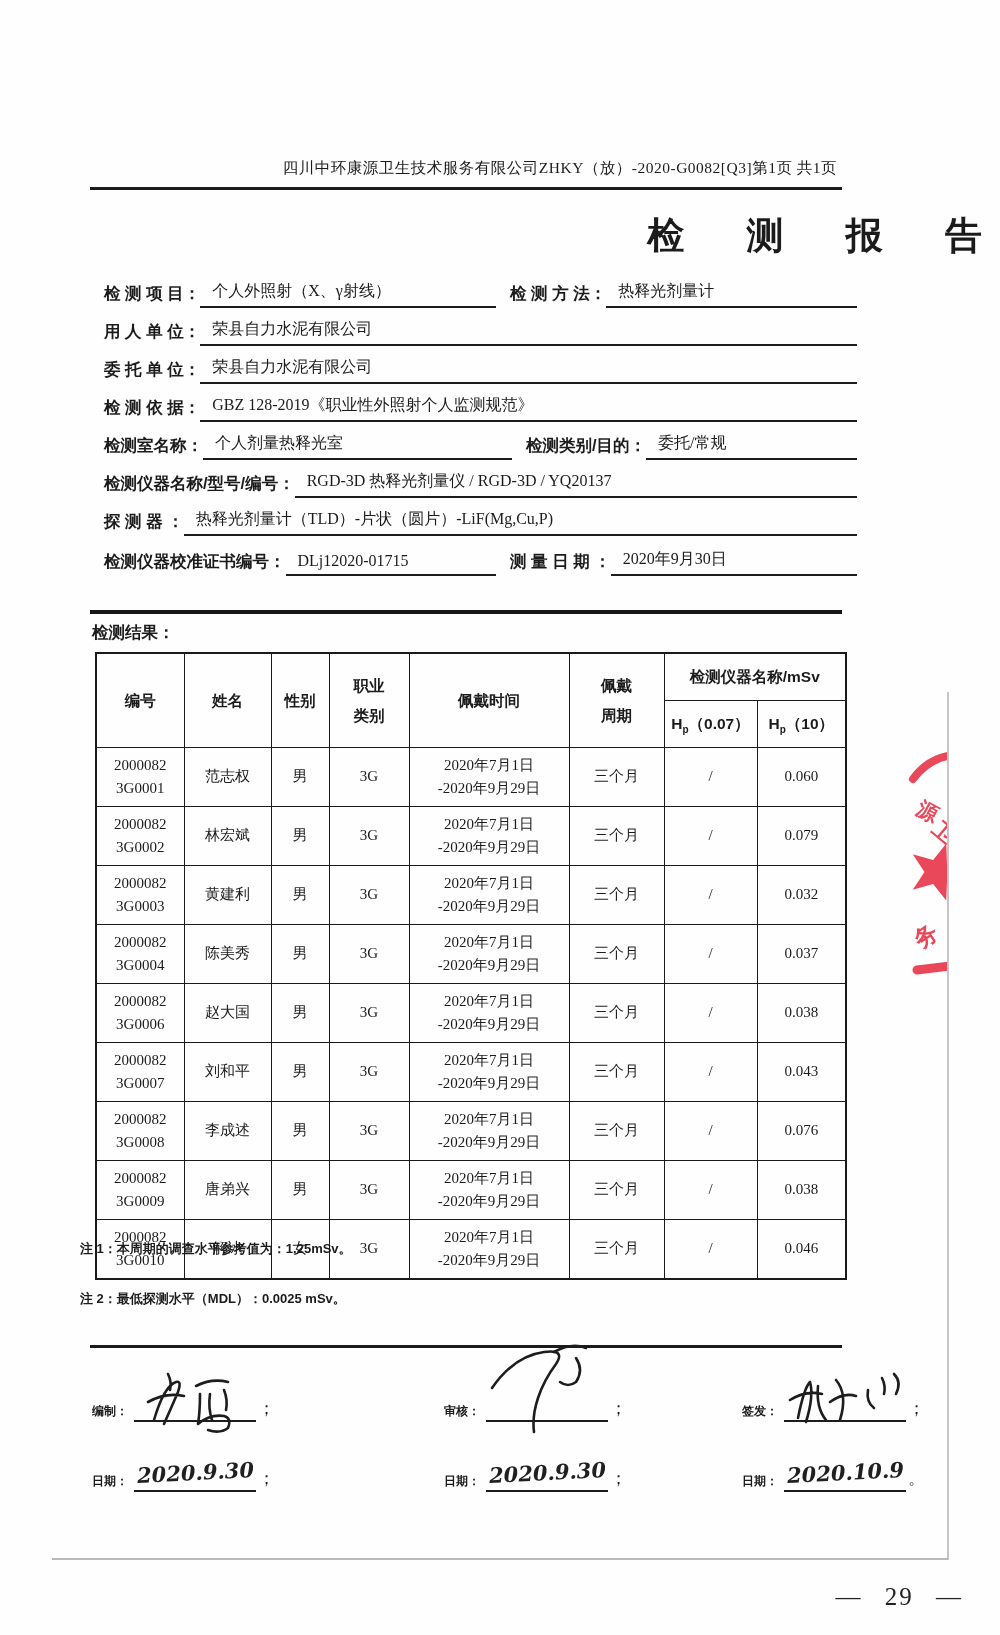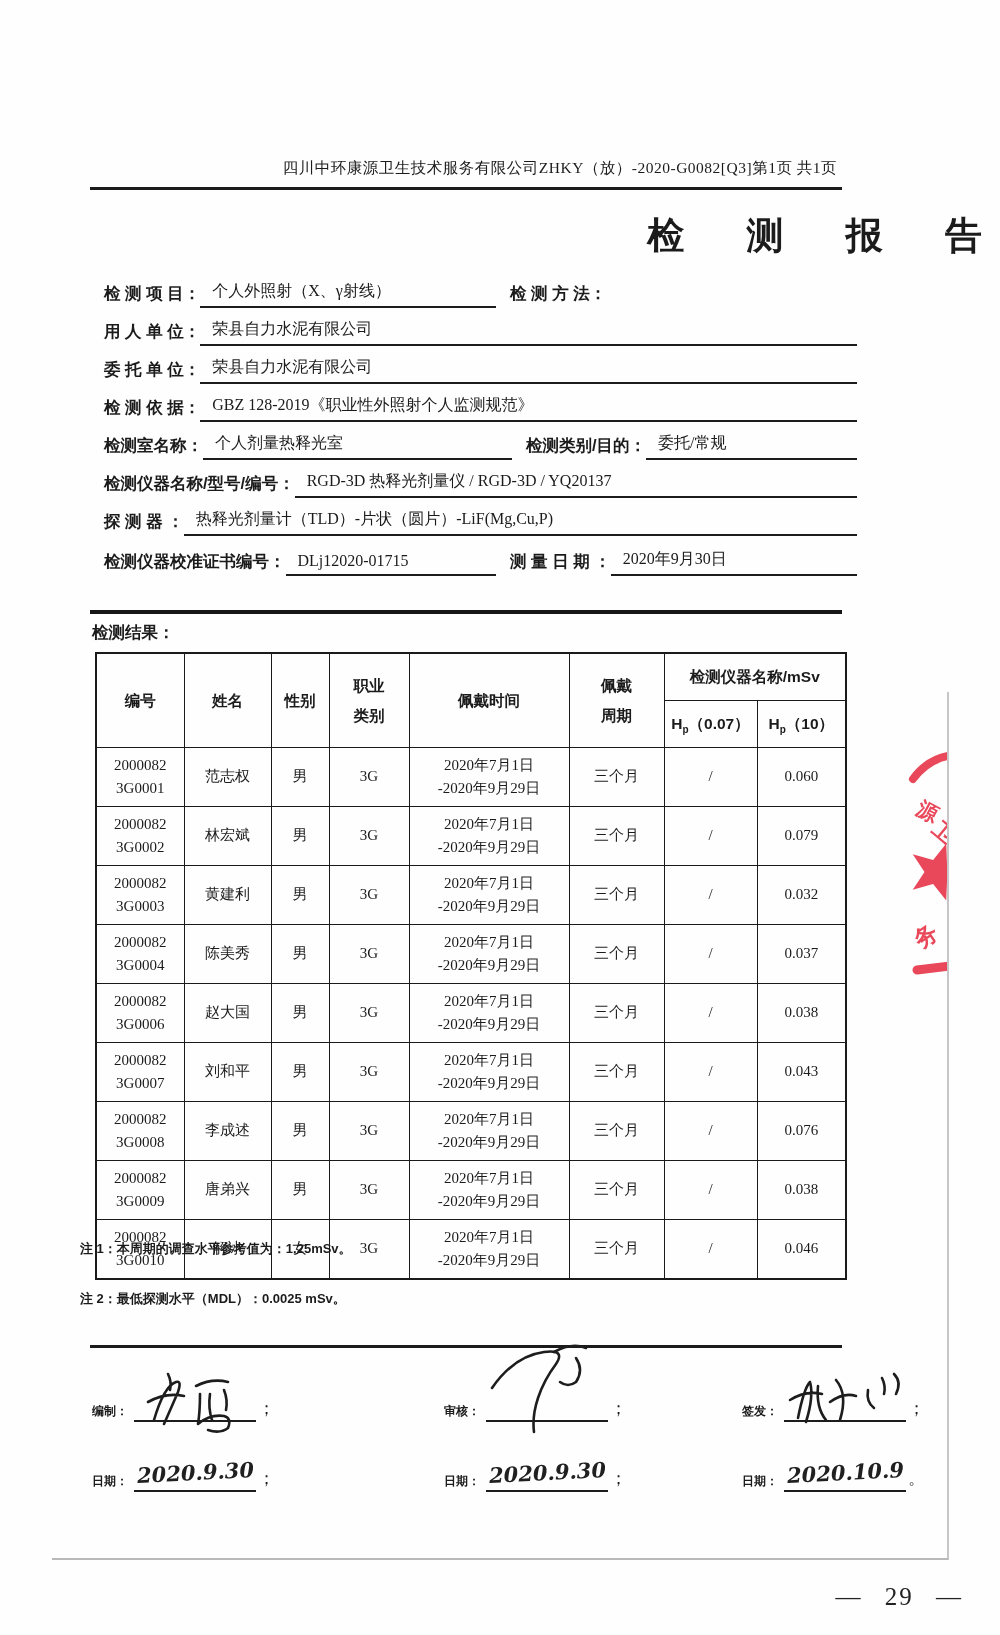--- a/index.html
+++ b/index.html
@@ -70,20 +70,21 @@
 
   <h1 class="title">检 测 报 告</h1>
 
   <div class="frow" style="top:272px">
     <div class="fgroup" style="flex-basis:392px">
       <span class="flabel">检 测 项 目：</span>
       <span class="fvalue">个人外照射（X、γ射线）</span>
     </div>
     <div class="fgroup" style="flex:1;margin-left:14px">
       <span class="flabel">检 测 方 法：</span>
+      <span class="fvalue">热释光剂量计</span>
     </div>
   </div>
 
   <div class="frow" style="top:310px">
     <div class="fgroup" style="flex:1">
       <span class="flabel">用 人 单 位：</span>
       <span class="fvalue">荣县自力水泥有限公司</span>
     </div>
   </div>
 

